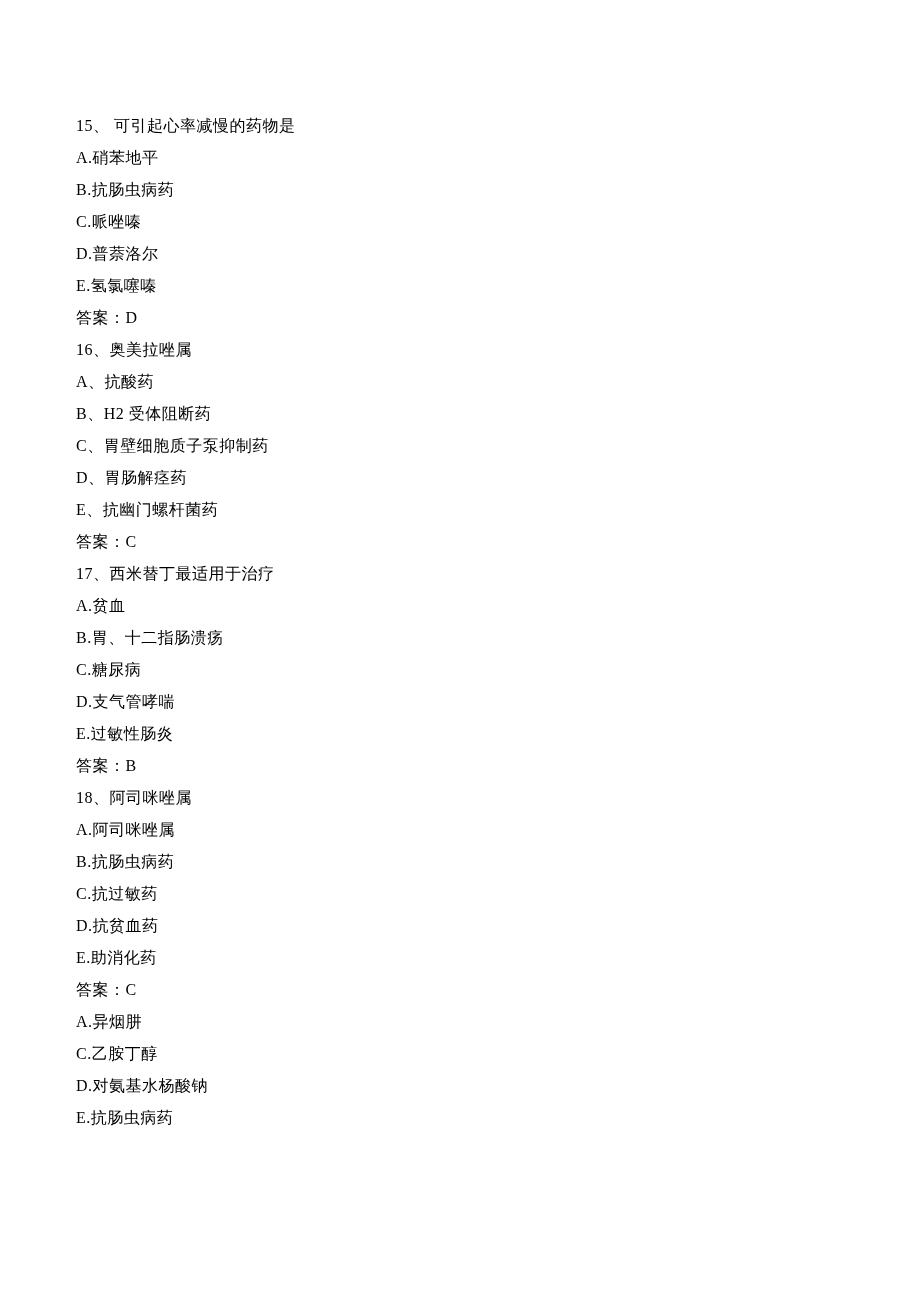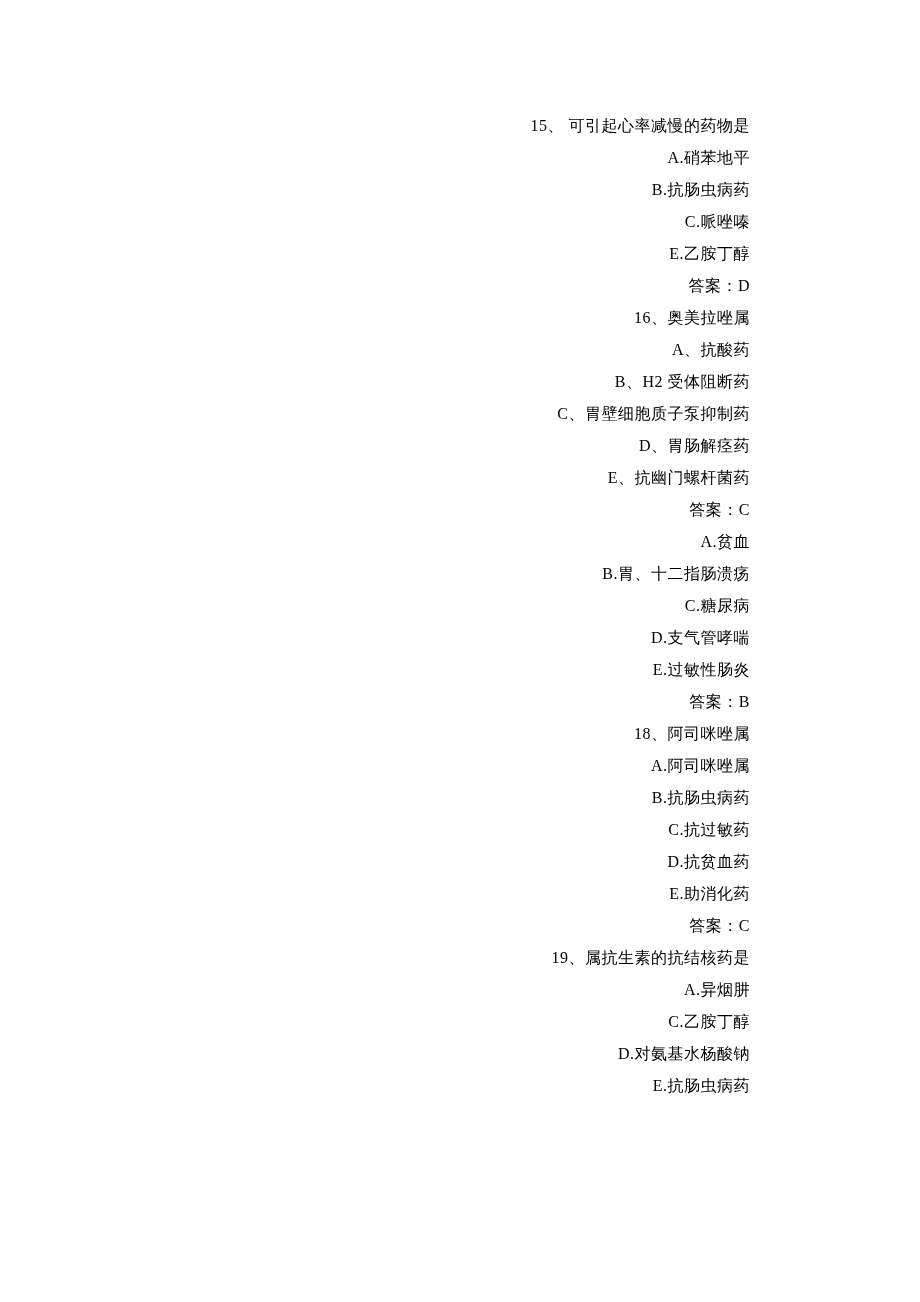--- a/index.html
+++ b/index.html
@@ -5,62 +5,62 @@
   body {
     margin: 0;
     padding: 0;
     background: #ffffff;
     font-family: "SimSun", "宋体", serif;
     font-size: 16px;
     color: #000000;
     width: 920px;
   }
   .page {
-    padding: 110px 170px 60px 114px;
+    padding: 110px 170px 60px 76px;
     box-sizing: border-box;
-    text-align: right;
   }
   .line {
     line-height: 2.0;
     white-space: pre-wrap;
     letter-spacing: 0.5px;
   }
 </style>
 </head>
 <body>
 
 <div class="page">
   <div class="line">15、 可引起心率减慢的药物是</div>
   <div class="line">A.硝苯地平</div>
   <div class="line">B.抗肠虫病药</div>
   <div class="line">C.哌唑嗪</div>
-  <div class="line">E.乙胺丁醇</div>
+  <div class="line">D.普萘洛尔</div>
+  <div class="line">E.氢氯噻嗪</div>
   <div class="line">答案：D</div>
 
   <div class="line">16、奥美拉唑属</div>
   <div class="line">A、抗酸药</div>
   <div class="line">B、H2 受体阻断药</div>
   <div class="line">C、胃壁细胞质子泵抑制药</div>
   <div class="line">D、胃肠解痉药</div>
   <div class="line">E、抗幽门螺杆菌药</div>
   <div class="line">答案：C</div>
 
+  <div class="line">17、西米替丁最适用于治疗</div>
   <div class="line">A.贫血</div>
   <div class="line">B.胃、十二指肠溃疡</div>
   <div class="line">C.糖尿病</div>
   <div class="line">D.支气管哮喘</div>
   <div class="line">E.过敏性肠炎</div>
   <div class="line">答案：B</div>
 
   <div class="line">18、阿司咪唑属</div>
   <div class="line">A.阿司咪唑属</div>
   <div class="line">B.抗肠虫病药</div>
   <div class="line">C.抗过敏药</div>
   <div class="line">D.抗贫血药</div>
   <div class="line">E.助消化药</div>
   <div class="line">答案：C</div>
 
-  <div class="line">19、属抗生素的抗结核药是</div>
   <div class="line">A.异烟肼</div>
   <div class="line">C.乙胺丁醇</div>
   <div class="line">D.对氨基水杨酸钠</div>
   <div class="line">E.抗肠虫病药</div>
 </div>
 
 </body></html>

